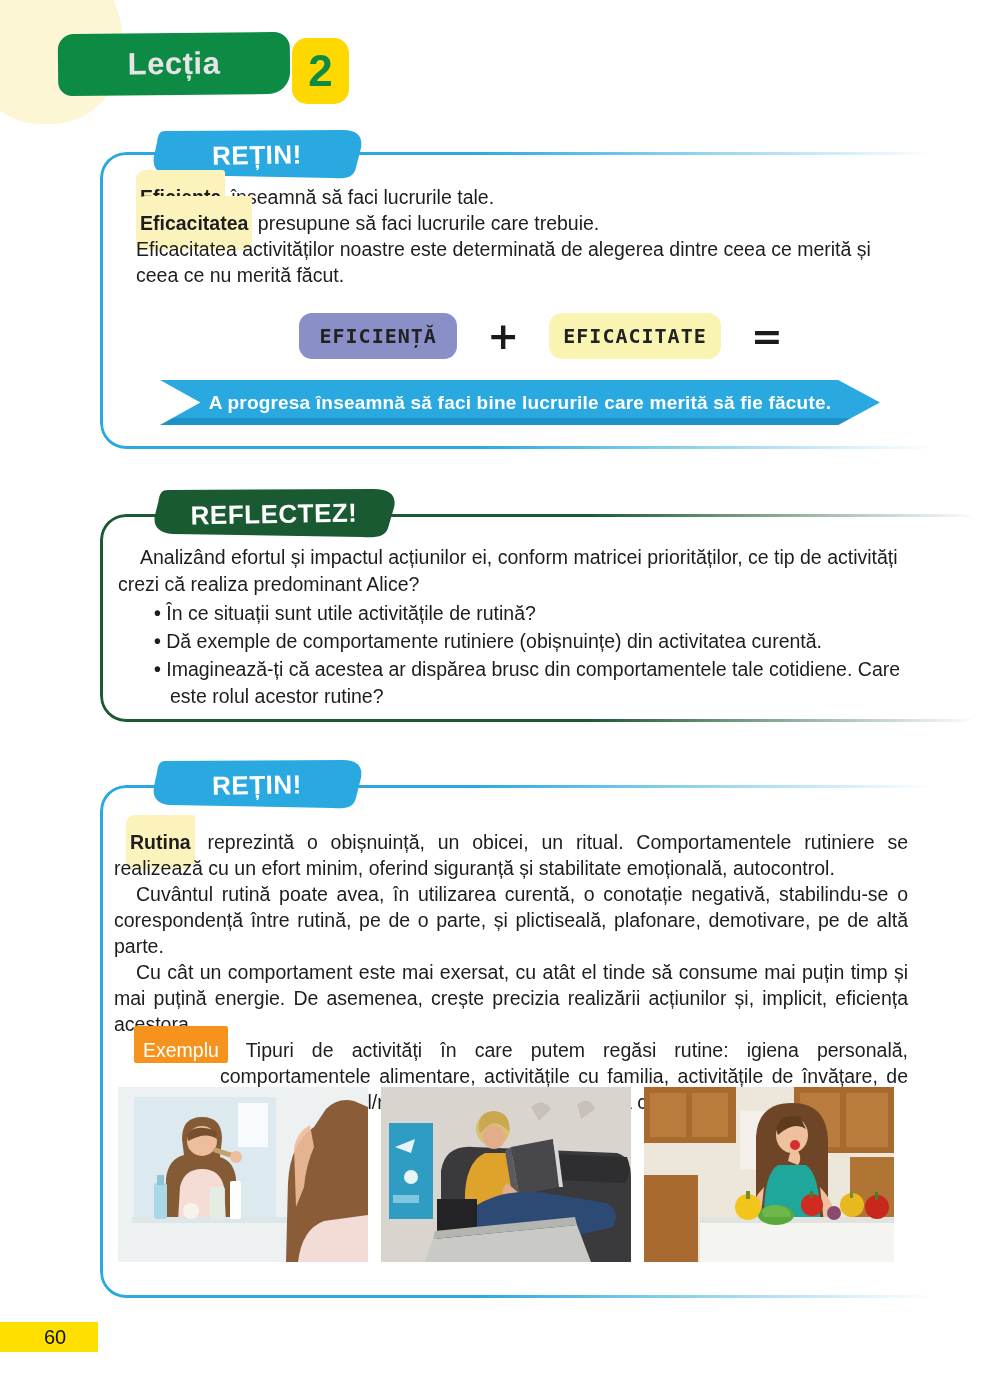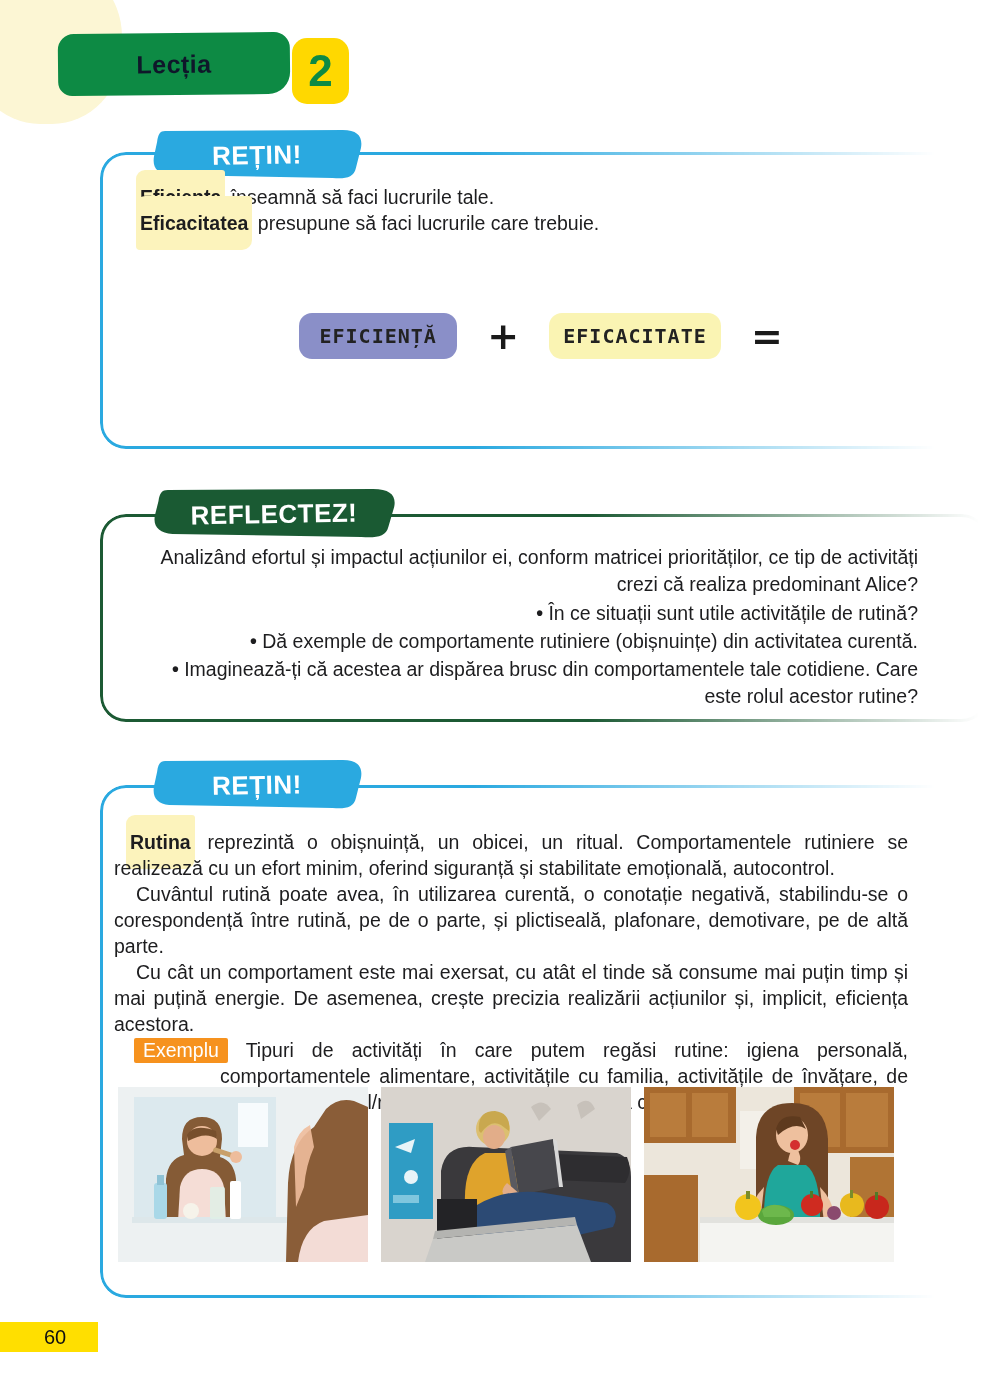--- a/index.html
+++ b/index.html
@@ -7,21 +7,21 @@
     position:relative;width:1000px;height:1390px;background:#ffffff;
     overflow:hidden;font-family:"Liberation Sans",sans-serif;color:#1d1d1f;
   }
   
   .corner-blob{position:absolute;left:-30px;top:-38px;width:152px;height:162px;
     background:#fcf6d4;border-radius:46%;}
   
   .lesson-badge{position:absolute;left:58px;top:33px;width:232px;height:62px;
     background:#0d8a44;border-radius:16px 16px 22px 14px;
     display:flex;align-items:center;justify-content:center;transform:rotate(-.6deg);}
-  .lesson-badge span{color:#0f172a;font-size:25px;font-weight:bold;letter-spacing:.5px;}
+  .lesson-badge span{color:#e5e5e5;font-size:31px;font-weight:bold;letter-spacing:.5px;}
   .lesson-number-badge{position:absolute;left:292px;top:38px;width:57px;height:66px;
     background:#ffd800;border-radius:15px;display:flex;align-items:center;justify-content:center;}
   .lesson-number-badge span{color:#0d8a44;font-size:44px;font-weight:bold;}
   
   .frame{position:absolute;border:3.5px solid #2aa9e0;border-radius:26px;
     -webkit-mask-image:linear-gradient(to right,#000 42%,rgba(0,0,0,0) 94%);
     mask-image:linear-gradient(to right,#000 42%,rgba(0,0,0,0) 94%);}
   .frame.blue{border-color:#2aa9e0;}
   .frame.green{border-color:#1c5a34;}
   #frame-1{left:100px;top:152px;width:882px;height:291px;}
@@ -54,32 +54,32 @@
   .fbox.pink{width:166px;background:#f09ebc;}
   .fop{font-size:38px;font-weight:900;color:#1a1a1a;font-family:"DejaVu Sans",sans-serif;}
   
   #arrow-banner{position:absolute;left:160px;top:380px;width:720px;height:45px;
     background:#2aa9e0;
     clip-path:polygon(0% 0%,94.2% 0%,100% 50%,94.2% 100%,0% 100%,5.6% 50%);
     box-shadow:inset 0 -7px 0 rgba(0,60,100,.22);
     display:flex;align-items:center;justify-content:center;}
   #arrow-banner span{color:#fff;font-weight:bold;font-size:19px;letter-spacing:.2px;}
   
-  #sec2-text{position:absolute;left:124px;top:544px;width:794px;font-size:19.5px;line-height:27px;text-align:right;}
+  #sec2-text{position:absolute;left:118px;top:544px;width:794px;font-size:19.5px;line-height:27px;}
   #sec2-text p{margin:0;text-indent:22px;}
   .bullets{margin:2px 0 0 36px;padding:0;}
   .bullets li{list-style:none;padding-left:16px;text-indent:-16px;margin:1px 0;}
   .bullets li::before{content:"\2022\00a0";font-weight:bold;}
   
   #sec3-text{position:absolute;left:114px;top:829px;width:794px;text-align:justify;}
   #sec3-text p{margin:0;}
   #p-rutina{text-indent:12px;}
   #p-cuvantul,#p-cucat{text-indent:22px;}
   #p-exemplu{padding-left:106px;text-indent:-86px;}
-  .example-label{background:#f6921e;color:#fff;padding:1px 9px 2px;border-radius:2px;}
+  .example-label{background:#f6921e;color:#fff;padding:13px 9px 2px;border-radius:2px;}
   .it{}
   
   #photos{position:absolute;left:118px;top:1087px;display:flex;gap:13px;}
   .photo{width:250px;height:175px;overflow:hidden;background:#e6e6e6;}
   .photo svg{display:block;}
   
   #page-number-badge{position:absolute;left:0;top:1322px;width:98px;height:30px;
     background:#ffdf00;display:flex;align-items:center;justify-content:center;padding-left:12px;
     box-sizing:border-box;}
   #page-number-badge span{font-size:20px;color:#111;}
@@ -102,29 +102,33 @@
   <div id="tag-1" class="tag">
     <svg viewBox="0 0 216 52" preserveAspectRatio="none">
       <path fill="#2aa9e0" d="M17,2 L193,1 C208,1 213,8 211,19 L206,39 C204,49 195,50 183,49 L21,46 C9,45 4,38 6,27 L9,13 C10,5 12,2 17,2 Z"></path>
     </svg>
     <span class="tag-label">REȚIN!</span>
   </div>
 
   <div id="sec1-text" class="bodytext">
     <p><span class="hl">Eficiența</span><span> înseamnă să faci lucrurile tale.</span></p>
     <p><span class="hl">Eficacitatea</span><span> presupune să faci lucrurile care trebuie.</span></p>
+    <p>Eficacitatea activităților noastre este determinată de alegerea dintre ceea ce merită și ceea ce nu merită făcut.</p>
   </div>
 
   <div id="formula">
     <div class="fbox purple">EFICIENȚĂ</div>
     <div class="fop">+</div>
     <div class="fbox yellow">EFICACITATE</div>
     <div class="fop">=</div>
   </div>
 
+  <div id="arrow-banner">
+    <span>A progresa înseamnă să faci bine lucrurile care merită să fie făcute.</span>
+  </div>
 
   <div id="frame-2" class="frame green"></div>
   <div id="tag-2" class="tag">
     <svg viewBox="0 0 216 52" preserveAspectRatio="none">
       <path fill="#1a5a33" d="M17,2 L193,1 C208,1 213,8 211,19 L206,39 C204,49 195,50 183,49 L21,46 C9,45 4,38 6,27 L9,13 C10,5 12,2 17,2 Z"></path>
     </svg>
     <span class="tag-label">REFLECTEZ!</span>
   </div>
 
   <div id="sec2-text">

